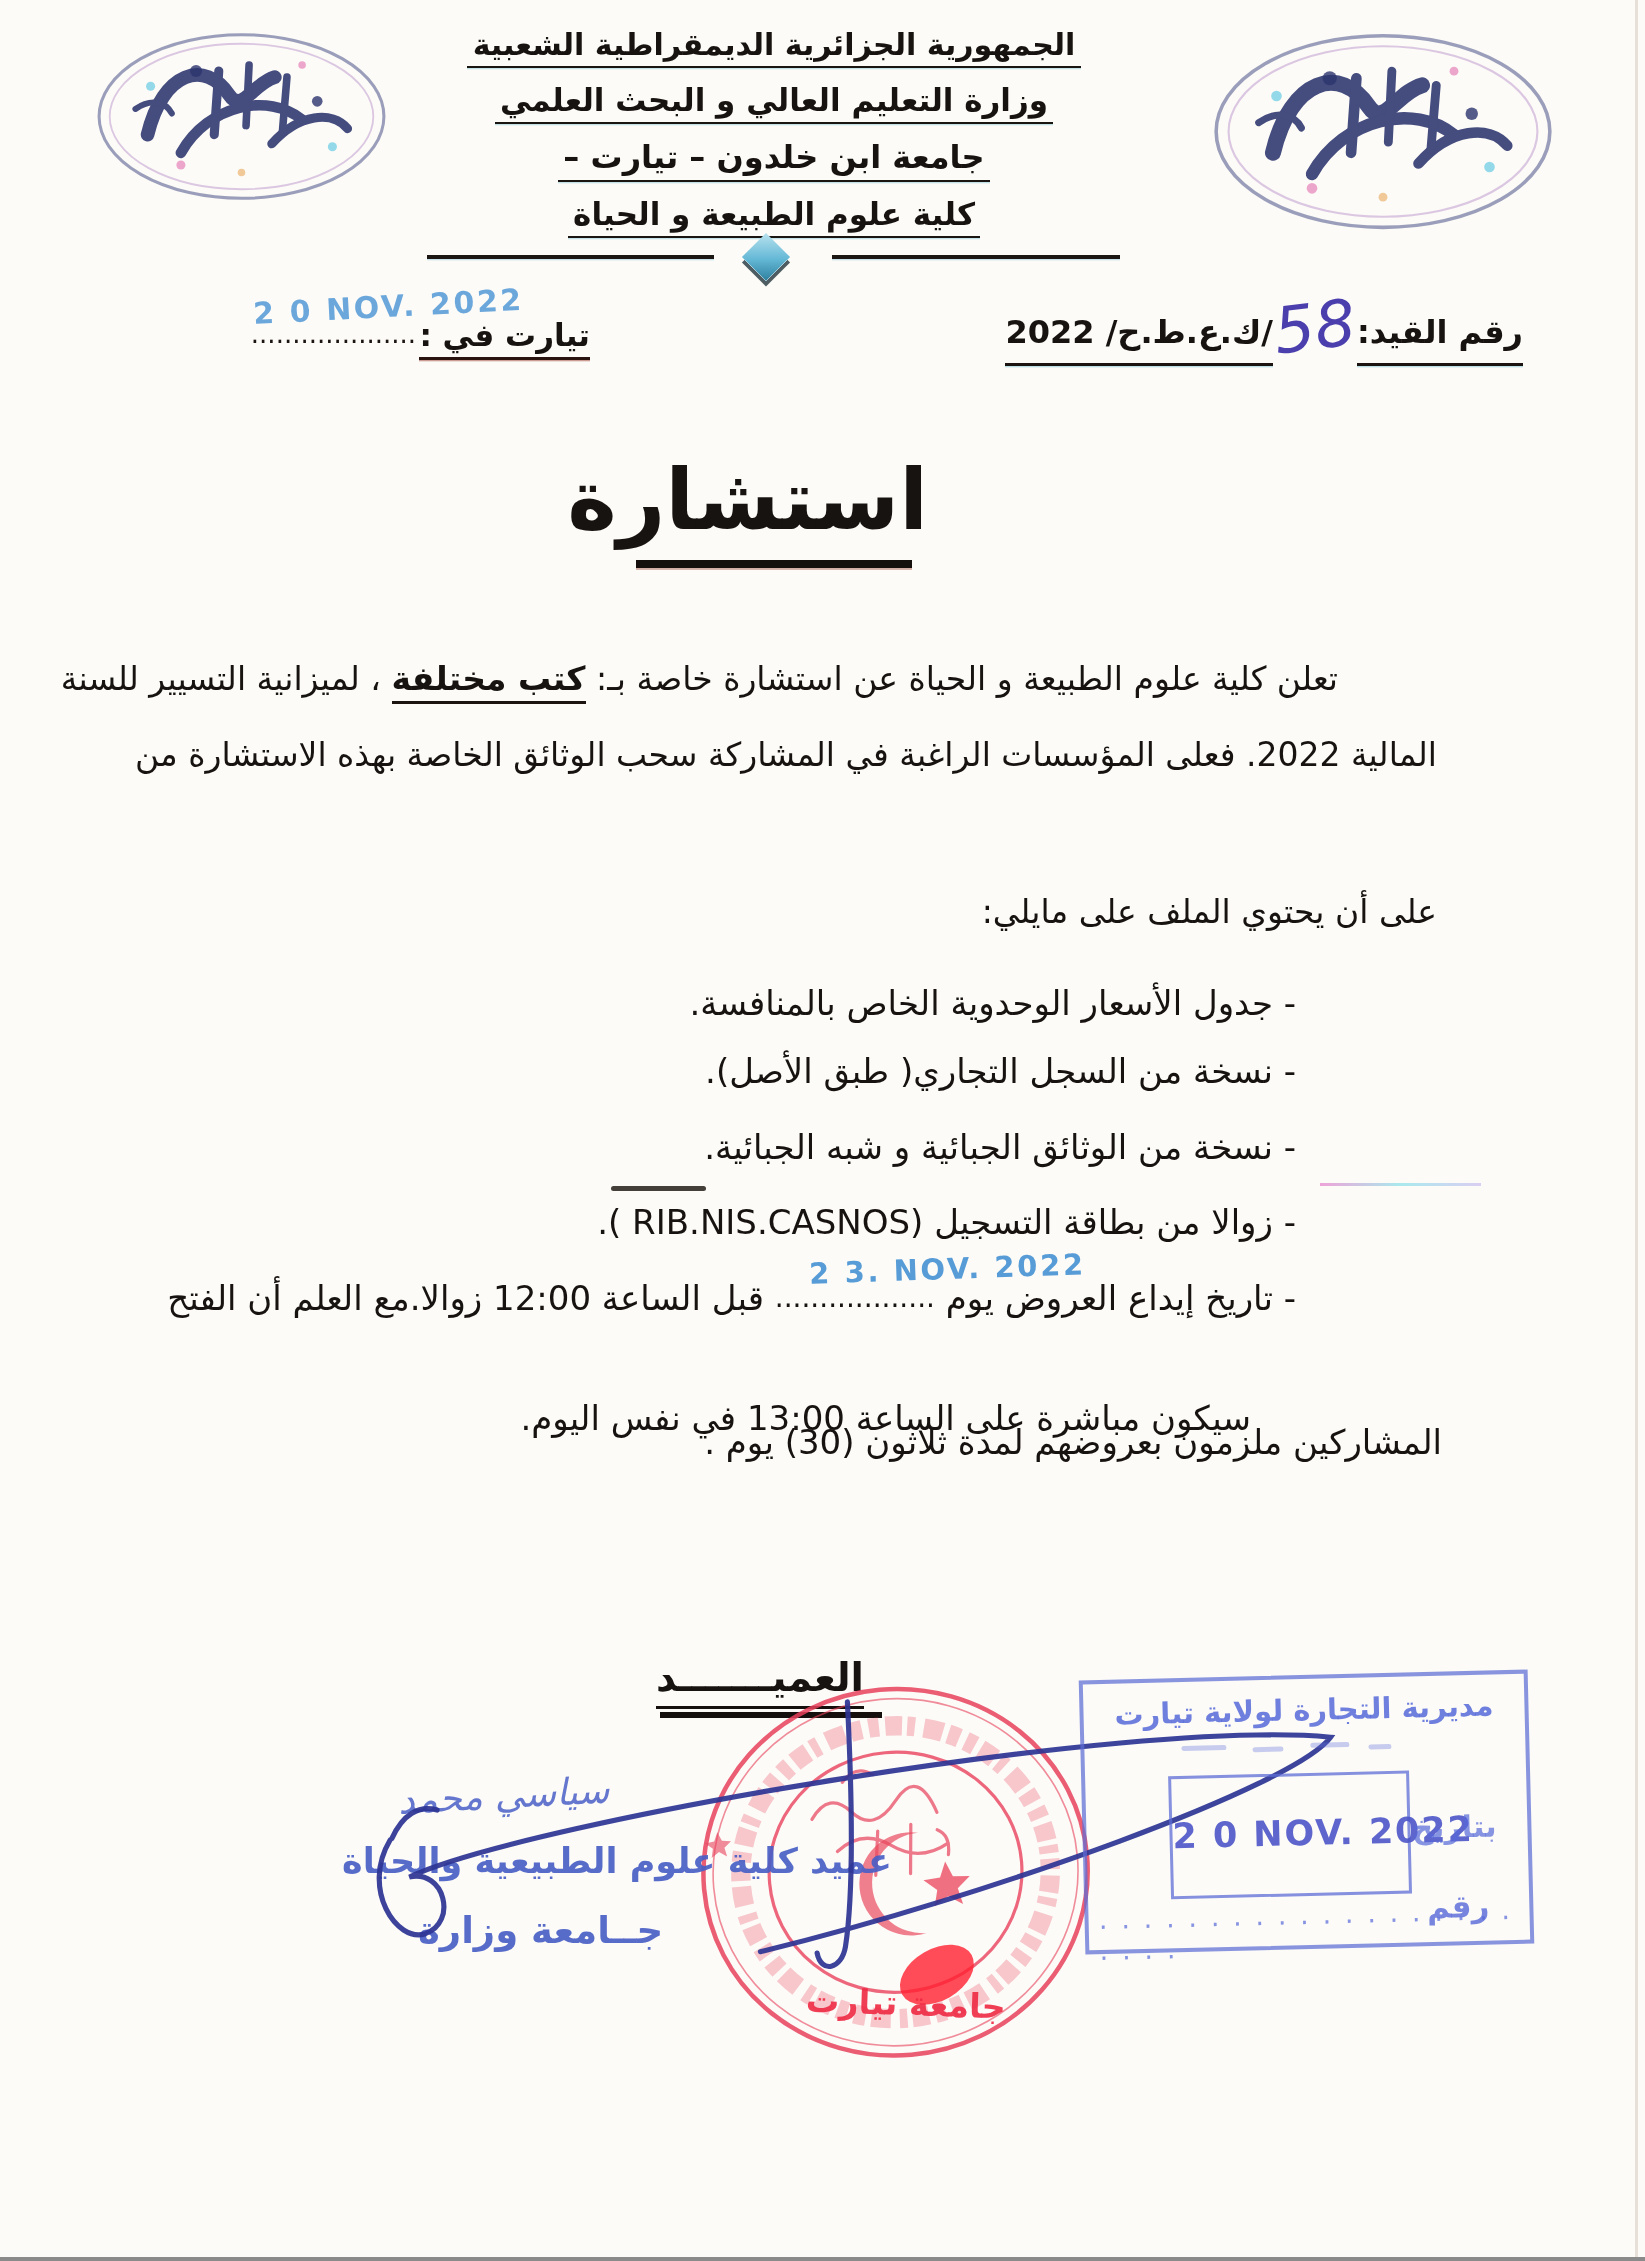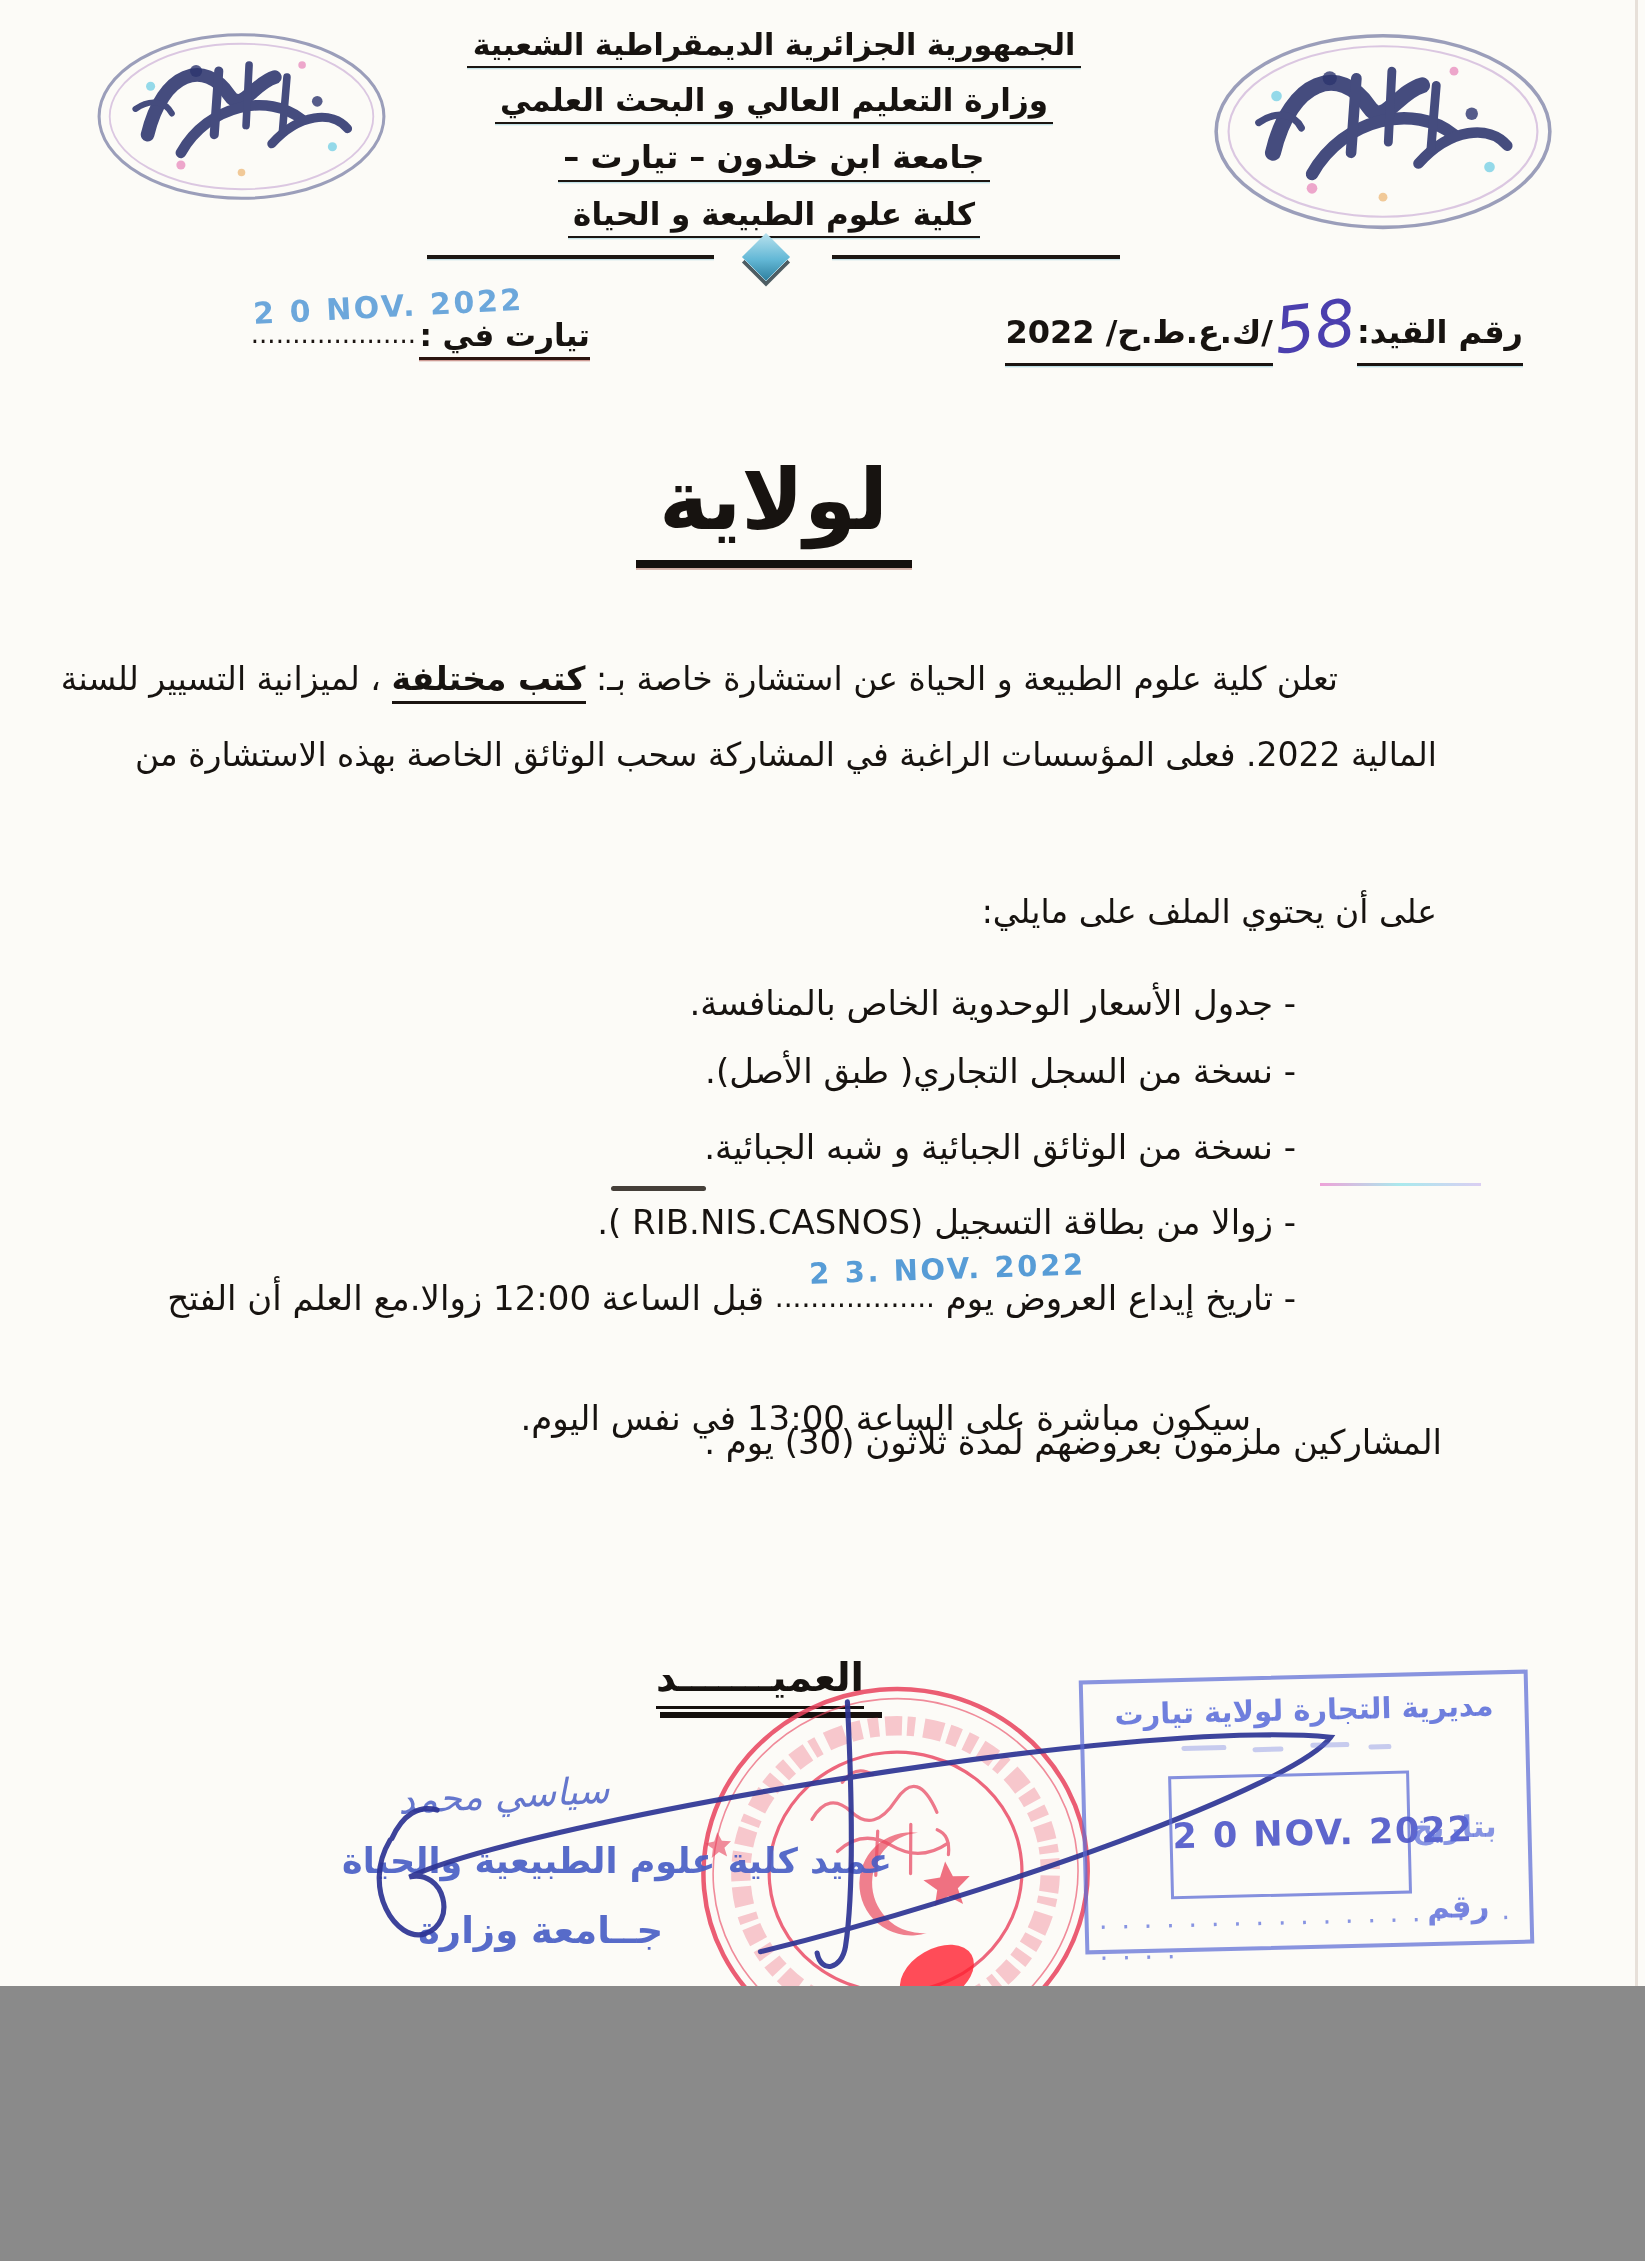--- a/index.html
+++ b/index.html
@@ -1,18 +1,18 @@
 <!DOCTYPE html>
 <html lang="ar" style="font-size:10.3px"><head>
 <meta charset="utf-8">
 <style>
   html,body{margin:0;padding:0;background:#8a8a8a;}
   .page{
     position:relative;
-    width:1645px;height:1986px;
+    width:1645px;height:2257px;
     background:#fcfbf7;
     overflow:hidden;
     font-family:"DejaVu Sans", sans-serif;
     color:#171310;
   }
   .abs{position:absolute;}
   
   .hdr-center{left:413px;top:27px;width:722px;text-align:center;direction:rtl;}
   .hdr-line{display:inline-block;font-weight:bold;border-bottom:2.6px solid #1b1511;
             padding:0 5.2px 3.9px 5.2px;margin-bottom:14px;box-shadow:0 1.3px 0 rgba(90,180,200,.35);}
@@ -139,21 +139,21 @@
   <div class="abs record-line">
     <span class="record-underline">رقم القيد:</span><span class="hand-58">58</span><span class="record-underline">/ك.ع.ط.ح/ 2022</span>
   </div>
 
   <div class="abs city-line">
     <span class="city-label">تيارت في :</span>
     <span class="city-dots">....................</span>
   </div>
   <div class="abs stamp-blue-light stamp-top-date">2 0 NOV. 2022</div>
 
-  <div class="abs doc-title">لولاية</div>
+  <div class="abs doc-title">استشارة</div>
   <div class="abs title-underline"></div>
 
   <div class="abs bodyline" style="right:307px;top:659px;">
     <span>تعلن كلية علوم الطبيعة و الحياة عن استشارة خاصة بـ:</span>
     <span class="em-bold">كتب مختلفة</span>
     <span>، لميزانية التسيير للسنة</span>
   </div>
   <div class="abs bodyline" style="right:208px;top:735px;text-align:right;">المالية  2022. فعلى المؤسسات الراغبة في المشاركة سحب الوثائق الخاصة بهذه الاستشارة من</div>
   <div class="abs bodyline" style="right:208px;top:892px;">على أن يحتوي الملف على مايلي:</div>
 

